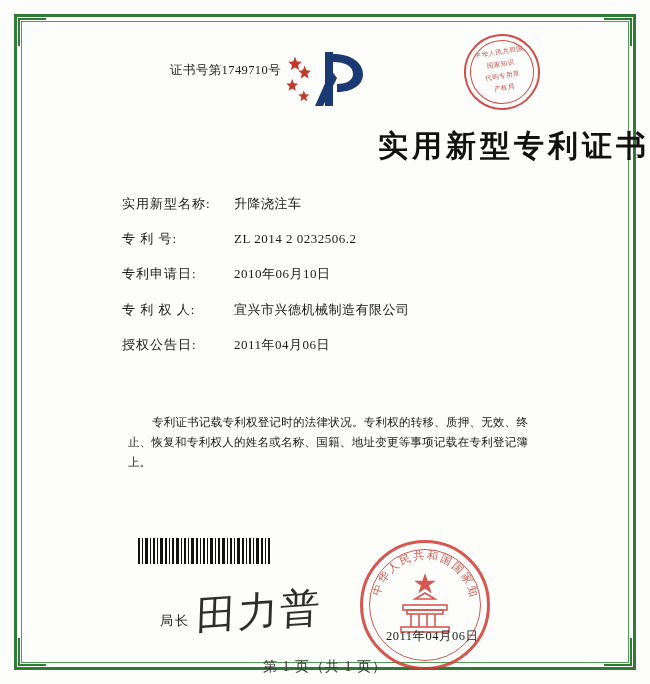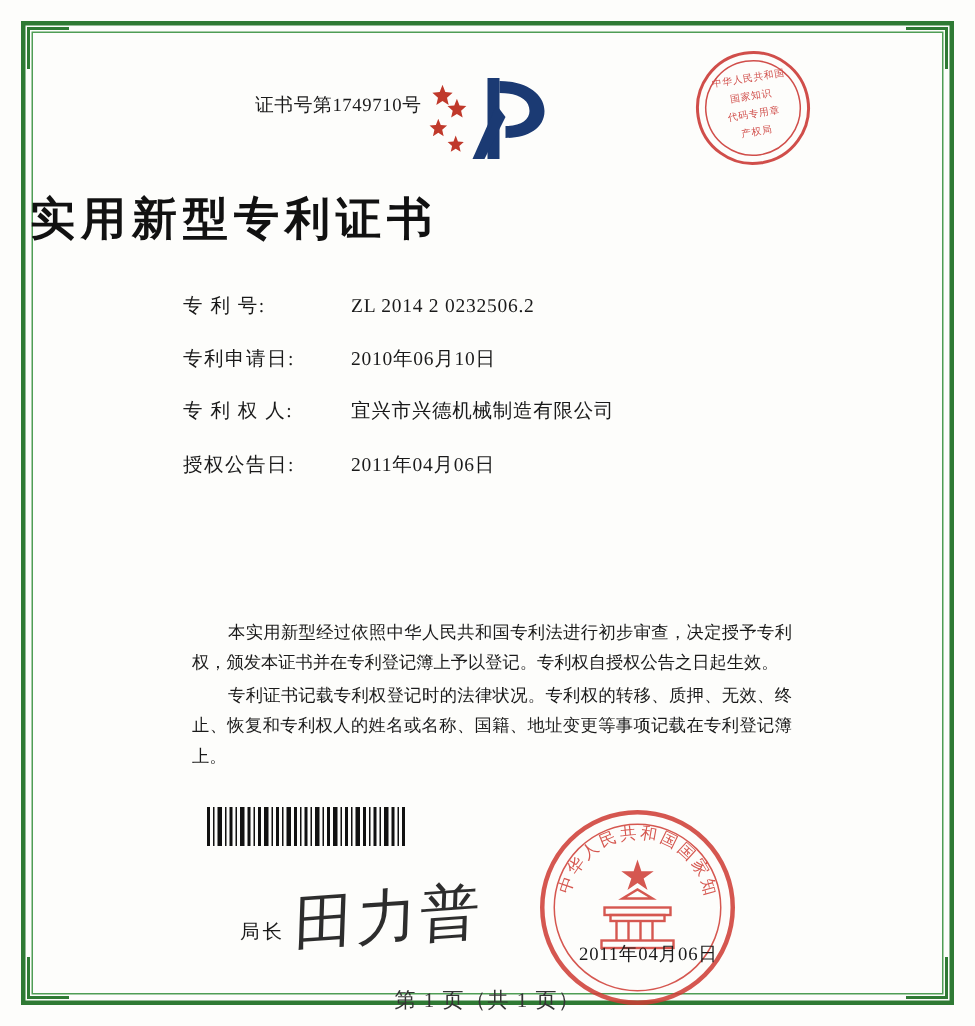--- a/index.html
+++ b/index.html
@@ -62,21 +62,21 @@
     left: 285px;
     top: 48px;
     width: 86px;
     height: 62px;
   }
   .title {
     position: absolute;
     left: 0;
     right: 0;
     top: 126px;
-    text-align: left;
+    text-align: right;
     font-size: 30px;
     font-weight: bold;
     letter-spacing: 4px;
     color: #111;
     font-family: "DejaVu Serif", "Liberation Serif", serif;
     padding-left: 20px;
   }
 
   
   .seal-top {
@@ -257,35 +257,37 @@
     <div class="line l1">中华人民共和国</div>
     <div class="line l2">国家知识</div>
     <div class="line l3">代码专用章</div>
     <div class="line l4">产权局</div>
   </div>
 
   <div class="title">实用新型专利证书</div>
 
   <div class="fields">
     <div class="field-row">
+      <span class="field-label">实用新型名称:</span><span class="field-value">升降浇注车</span>
+    </div>
+    <div class="field-row">
       <span class="field-label">专 利 号:</span><span class="field-value">ZL 2014 2 0232506.2</span>
     </div>
     <div class="field-row">
       <span class="field-label">专利申请日:</span><span class="field-value">2010年06月10日</span>
     </div>
     <div class="field-row">
       <span class="field-label">专 利 权 人:</span><span class="field-value">宜兴市兴德机械制造有限公司</span>
     </div>
     <div class="field-row">
       <span class="field-label">授权公告日:</span><span class="field-value">2011年04月06日</span>
     </div>
   </div>
 
   <div class="body-text">
-    <p>本实用新型经过依照中华人民共和国专利法进行初步审查，决定授予专利权，颁发本证书并在专利登记簿上予以登记。专利权自授权公告之日起生效。</p>
     <p>专利证书记载专利权登记时的法律状况。专利权的转移、质押、无效、终止、恢复和专利权人的姓名或名称、国籍、地址变更等事项记载在专利登记簿上。</p>
   </div>
 
   <div class="barcode">
     <div class="bar" style="left:0px;width:2px"></div>
     <div class="bar" style="left:4px;width:1px"></div>
     <div class="bar" style="left:7px;width:3px"></div>
     <div class="bar" style="left:12px;width:1px"></div>
     <div class="bar" style="left:15px;width:2px"></div>
     <div class="bar" style="left:19px;width:1px"></div>

